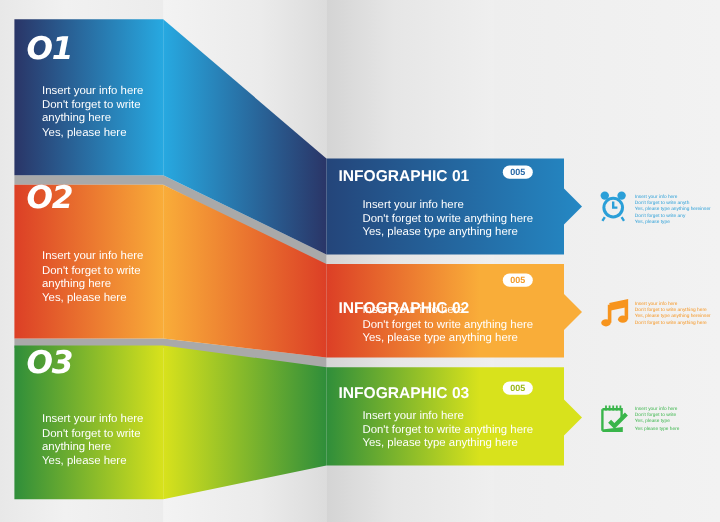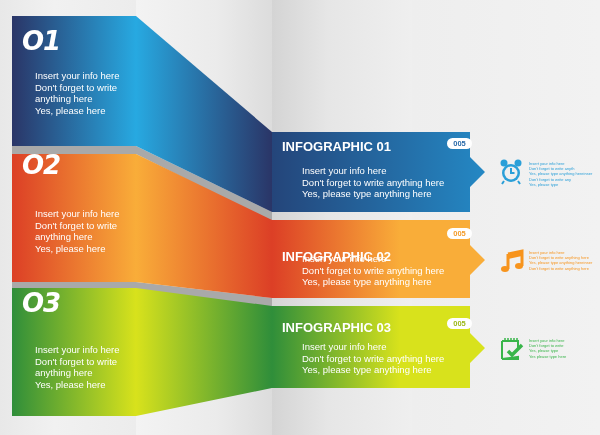--- a/index.html
+++ b/index.html
@@ -31,21 +31,21 @@
     position:absolute; left:282px;
     font-family:"Liberation Sans", sans-serif;
     font-weight:bold; font-size:13px; color:#fff;
   }
   .inf-text {
     position:absolute; left:302px;
     font-family:"Liberation Sans", sans-serif;
     font-size:9.5px; line-height:11.5px; color:#fff; white-space:pre-line;
   }
   .badge {
-    position:absolute; left:447px; width:25px; height:11px;
+    position:absolute; left:419px; width:25px; height:11px;
     background:#fff; border-radius:6px;
     font-family:"Liberation Sans", sans-serif;
     font-size:7.5px; line-height:11px; text-align:center; font-weight:bold;
   }
   .side-text {
     position:absolute; left:529px;
     font-family:"Liberation Sans", sans-serif;
     font-size:4px; line-height:5.2px; white-space:pre-line;
   }
   .icon { position:absolute; }

